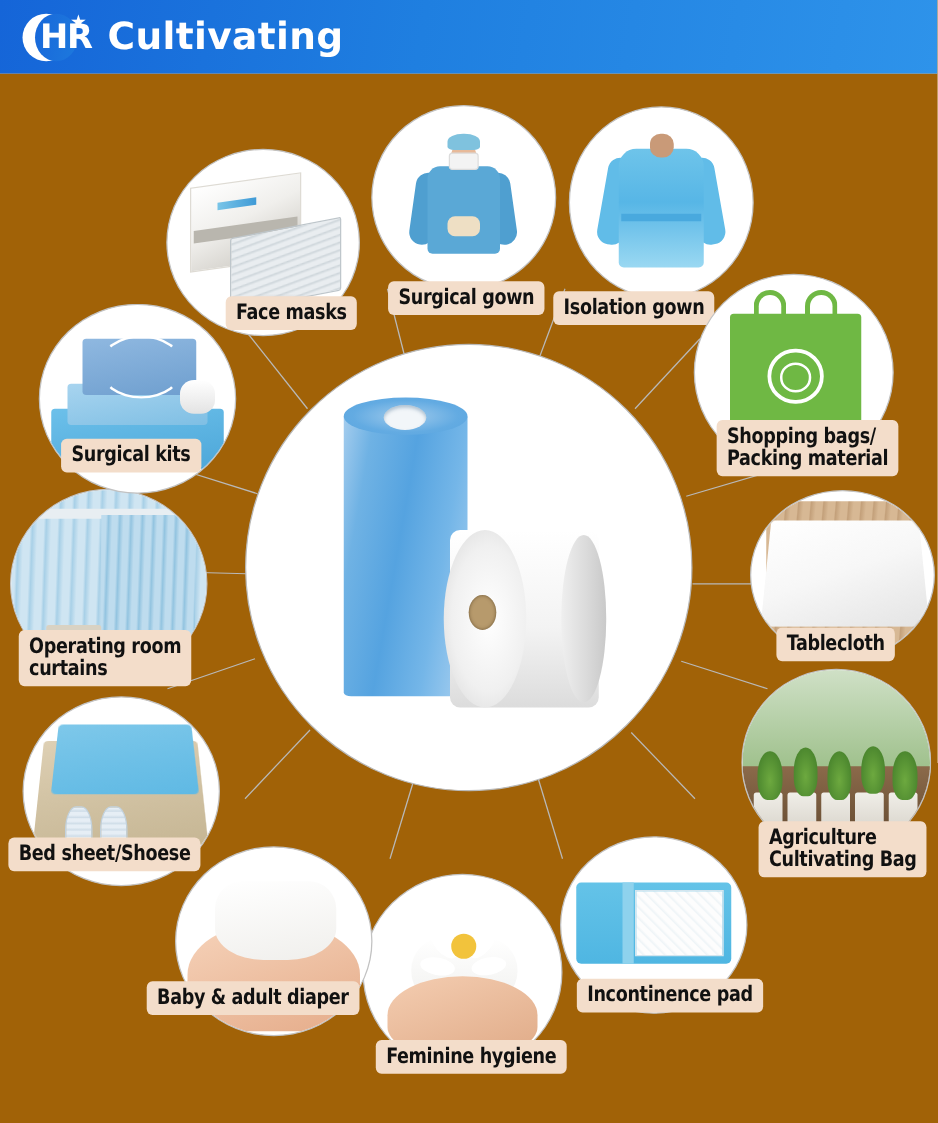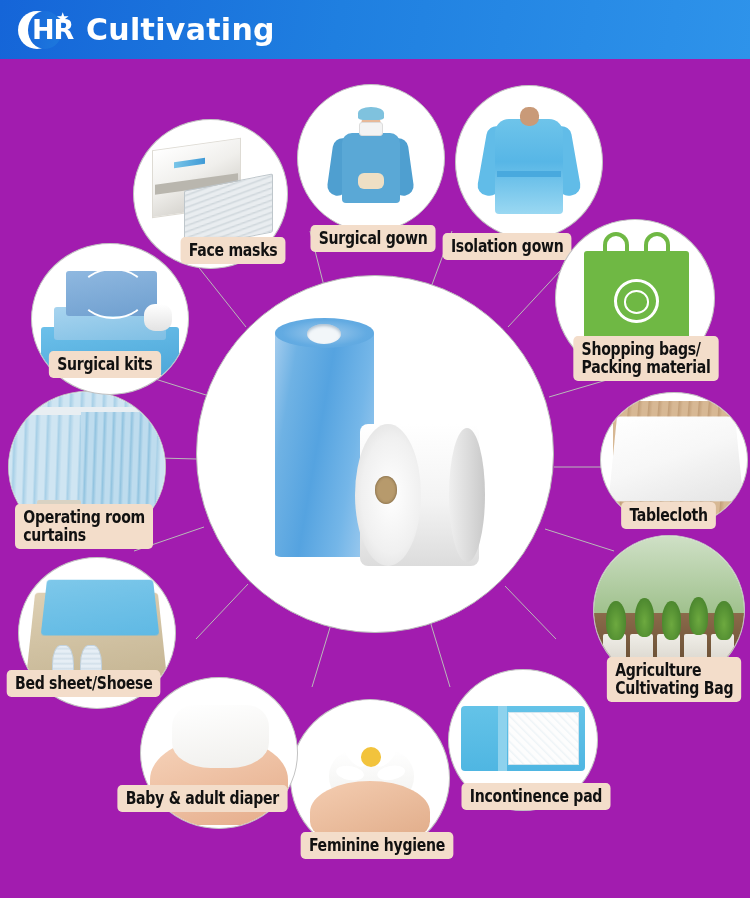--- a/index.html
+++ b/index.html
@@ -56,21 +56,21 @@
     font-weight: bold;
     letter-spacing: 0.3px;
     margin-left: 8px;
     font-family: "DejaVu Sans", sans-serif;
   }
 
   
   #diagram {
     position: absolute; left: 0; top: 59px;
     width: 750px; height: 839px;
-    background: #a21caf;
+    background: #a16207;
   }
   #spokes { position: absolute; left: 0; top: 0; width: 750px; height: 839px; }
 
   
   #center-hub {
     position: absolute;
     left: 196px; top: 216px;
     width: 358px; height: 358px;
     border: 1px solid #b9b9b9;
     border-radius: 50%;

